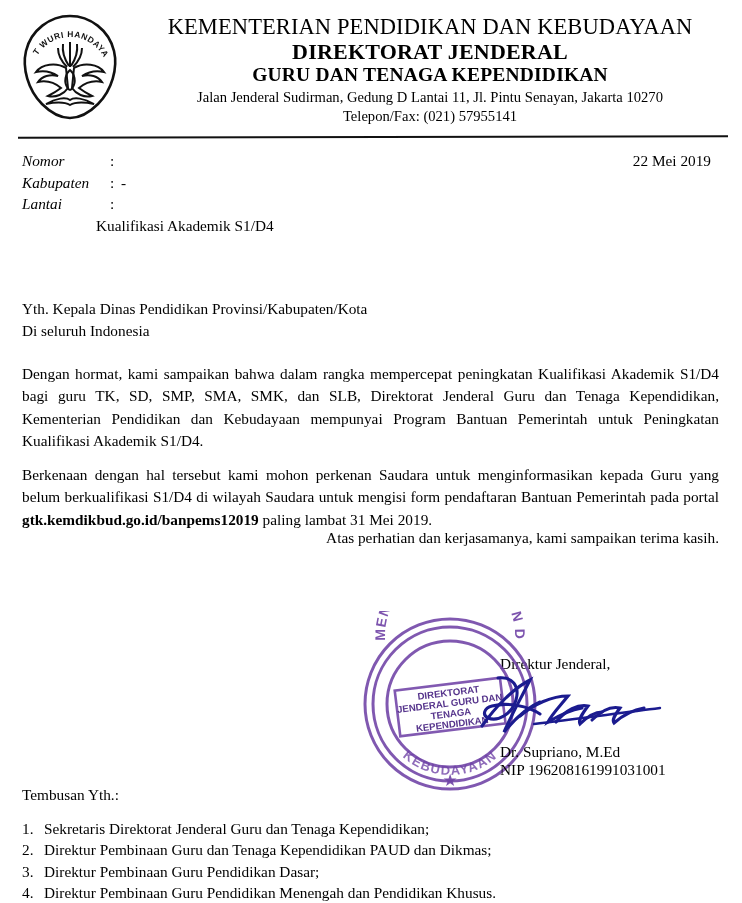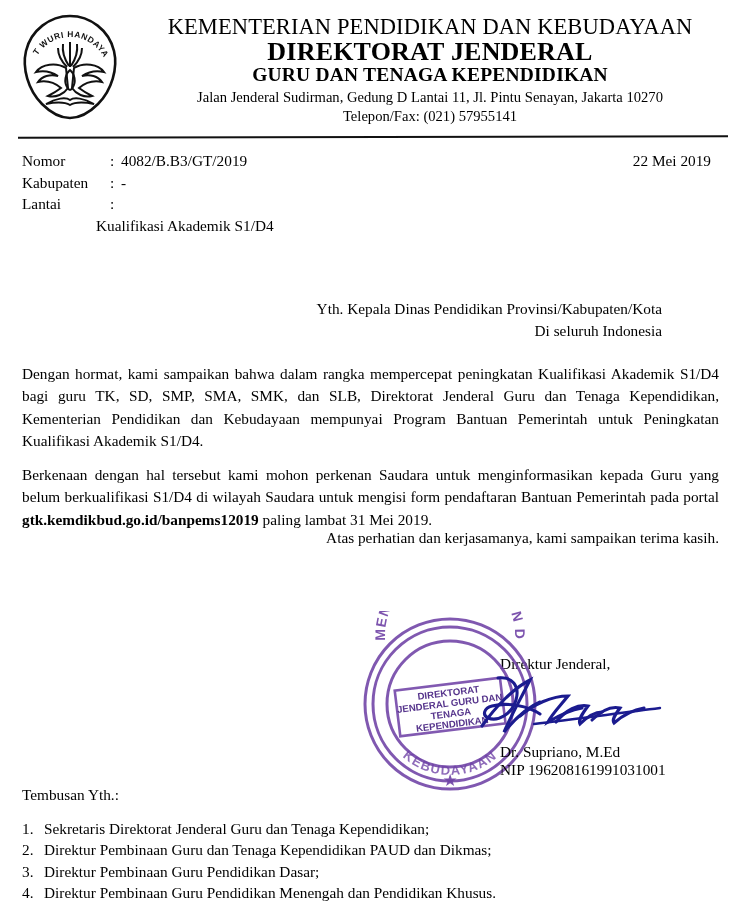--- a/index.html
+++ b/index.html
@@ -44,21 +44,21 @@
     width: 600px;
     text-align: center;
   }
   .lh-l1 {
     font-size: 22.5px;
     line-height: 26px;
     letter-spacing: 0.1px;
     white-space: nowrap;
   }
   .lh-l2 {
-    font-size: 26px;
+    font-size: 22px;
     line-height: 23px;
     font-weight: bold;
     letter-spacing: 0.2px;
   }
   .lh-l3 {
     font-size: 19.5px;
     line-height: 24px;
     font-weight: bold;
     letter-spacing: 0.2px;
   }
@@ -85,21 +85,21 @@
   
   .meta {
     position: absolute;
     left: 22px;
     top: 150px;
     width: 520px;
     font-size: 15.3px;
     line-height: 21.5px;
   }
   .meta-row { display: flex; }
-  .meta-label { width: 88px; flex: 0 0 88px; }
+  .meta-label { width: 88px; flex: 0 0 88px; font-style: italic; }
   .meta-colon { width: 11px; flex: 0 0 11px; }
   .meta-val { flex: 1 1 auto; }
   .meta-val2 { margin-left: 74px; }
 
   .date {
     position: absolute;
     right: 31px;
     top: 150px;
     font-size: 15.3px;
     line-height: 21.5px;
@@ -107,21 +107,20 @@
   }
 
   
   .addressee {
     position: absolute;
     left: 22px;
     top: 298px;
     width: 640px;
     font-size: 15.3px;
     line-height: 21.5px;
-    text-align: right;
   }
 
   
   .body-block {
     position: absolute;
     left: 22px;
     width: 697px;
     font-size: 15.3px;
     line-height: 22.4px;
     text-align: justify;
@@ -238,21 +237,20 @@
       <div class="lh-l5">Telepon/Fax:  (021) 57955141</div>
     </div>
   </div>
 
   <div class="hrule"></div>
 
   <div class="meta">
     <div class="meta-row">
       <span class="meta-label">Nomor</span>
       <span class="meta-colon">:</span>
-      <span class="meta-val">4082/B.B3/GT/2019</span>
     </div>
     <div class="meta-row">
       <span class="meta-label">Kabupaten</span>
       <span class="meta-colon">:</span>
       <span class="meta-val">-</span>
     </div>
     <div class="meta-row">
       <span class="meta-label">Lantai</span>
       <span class="meta-colon">:</span>
     </div>

